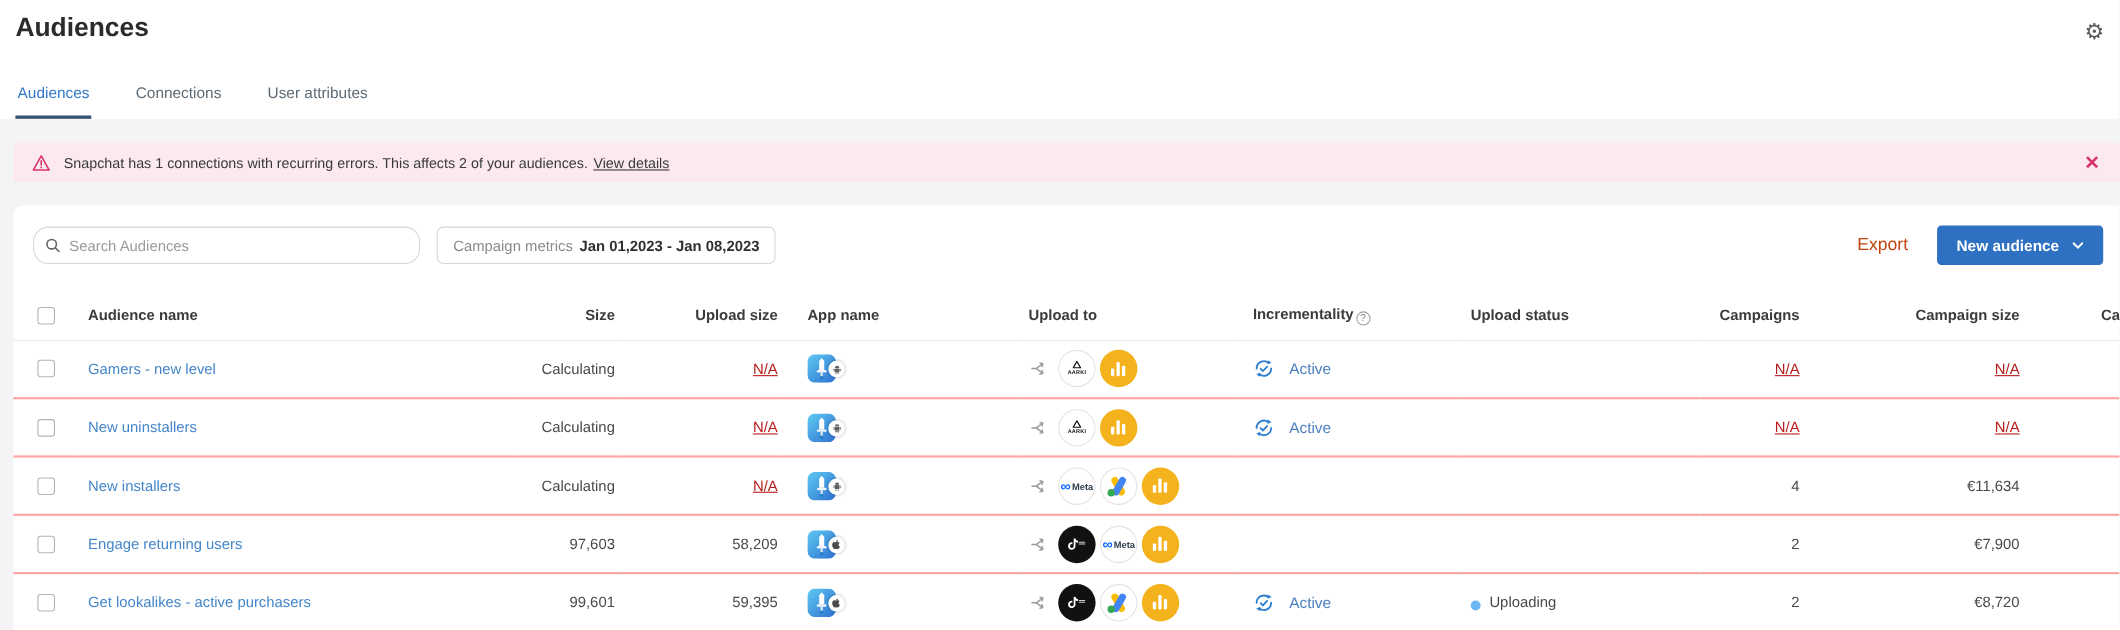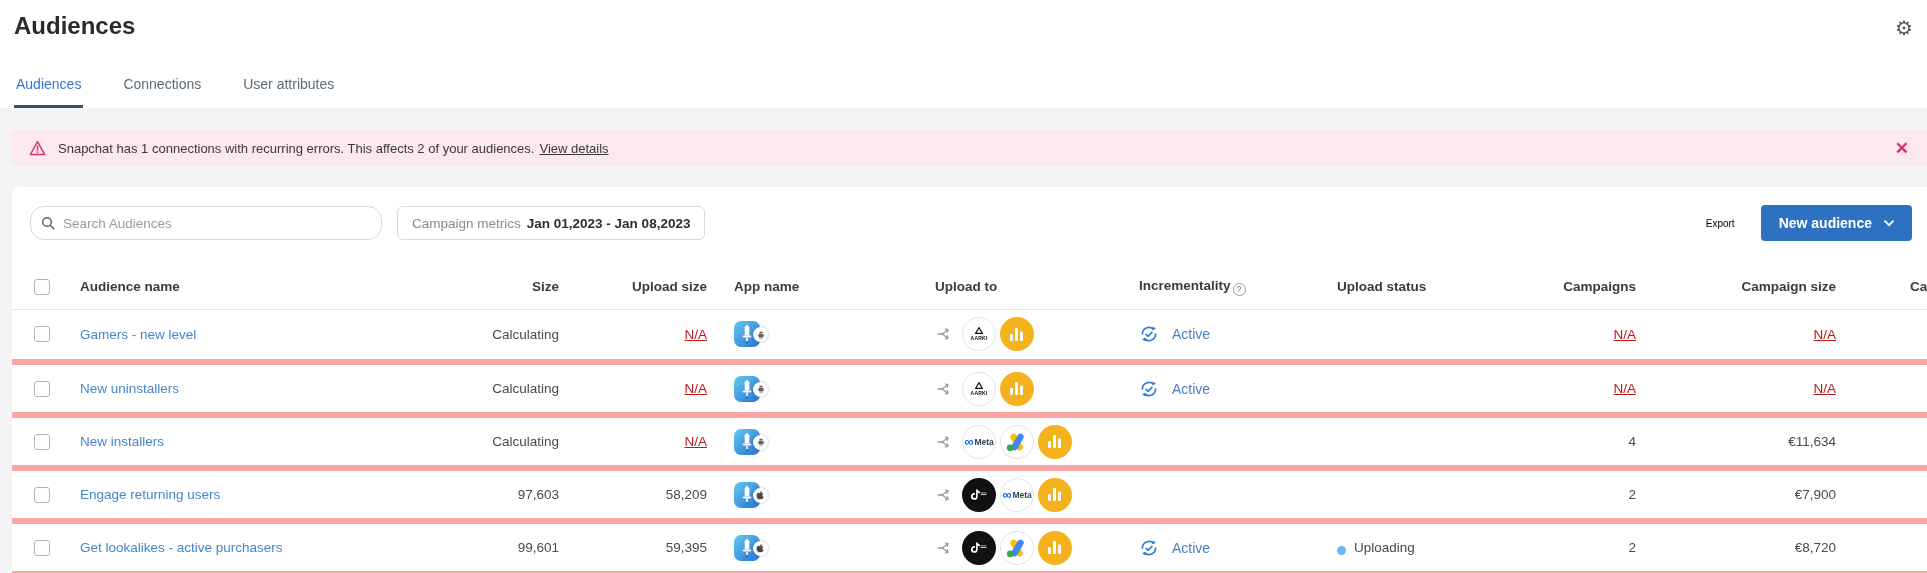--- a/index.html
+++ b/index.html
@@ -22,31 +22,31 @@
   .search-box { width:352px; height:34px; border:1px solid #d8d8d8; border-radius:14px;
     display:flex; align-items:center; padding:0 10px; background:#fff; }
   .search-box input { border:none; outline:none; flex:1; margin-left:8px; font-size:13.5px; color:#333;
     font-family:"Liberation Sans", sans-serif; }
   .search-box input::placeholder { color:#9b9b9b; }
   .metrics-box { margin-left:15px; height:34px; border:1px solid #d8d8d8; border-radius:6px;
     display:flex; align-items:center; padding:0 14px; gap:6px; cursor:pointer; }
   .metrics-label { font-size:13.5px; color:#8a8a8a; }
   .metrics-value { font-size:13.5px; color:#2f2f2f; font-weight:700; }
   .toolbar-right { margin-left:auto; display:flex; align-items:center; gap:26px; }
-  .export-link { color:#000000; font-size:10px; cursor:pointer; }
+  .export-link { color:#c2410c; font-size:16px; cursor:pointer; }
   .new-audience-btn { background:#2e70c2; color:#fff; border:none; border-radius:4px; height:36px;
     padding:0 18px; font-size:14px; font-weight:600; display:flex; align-items:center; gap:12px;
     cursor:pointer; font-family:"Liberation Sans", sans-serif; }
   table { border-collapse:collapse; table-layout:fixed; width:1915px; margin-top:24px; }
   col.c1{width:56px} col.c2{width:400px} col.c3{width:95px} col.c4{width:148px} col.c5{width:214px}
   col.c6{width:200px} col.c7{width:200px} col.c8{width:220px} col.c9{width:95px} col.c10{width:200px}
   col.c11{width:87px}
   thead td { height:44px; border-bottom:1px solid #e7e7e7; font-size:13.5px; font-weight:600; color:#3b3b3b;
     white-space:nowrap; }
-  tbody td { height:53px; border-bottom:6px solid #fca5a5; font-size:13.5px; color:#4a4a4a; white-space:nowrap; }
+  tbody td { height:53px; border-bottom:2px solid #fca5a5; font-size:13.5px; color:#4a4a4a; white-space:nowrap; }
   .cbcell { padding-left:22px; }
   .cb { width:16px; height:16px; border:1.5px solid #b4b4b4; border-radius:3px; background:#fff; cursor:pointer; }
   .namecell { padding-left:12px; }
   .name-link { color:#4486c9; cursor:pointer; text-decoration:none; }
   .num { text-align:right; padding-right:4px; }
   .na { color:#b91c1c;text-decoration:underline; }
   .appcell { padding-left:23px; }
   .appwrap { position:relative; width:26px; height:26px; }
   .badge { position:absolute; right:-8px; top:6px; width:15px; height:15px; border-radius:50%;
     background:#fff; box-shadow:0 0 3px rgba(0,0,0,.3); display:flex; align-items:center; justify-content:center; }

